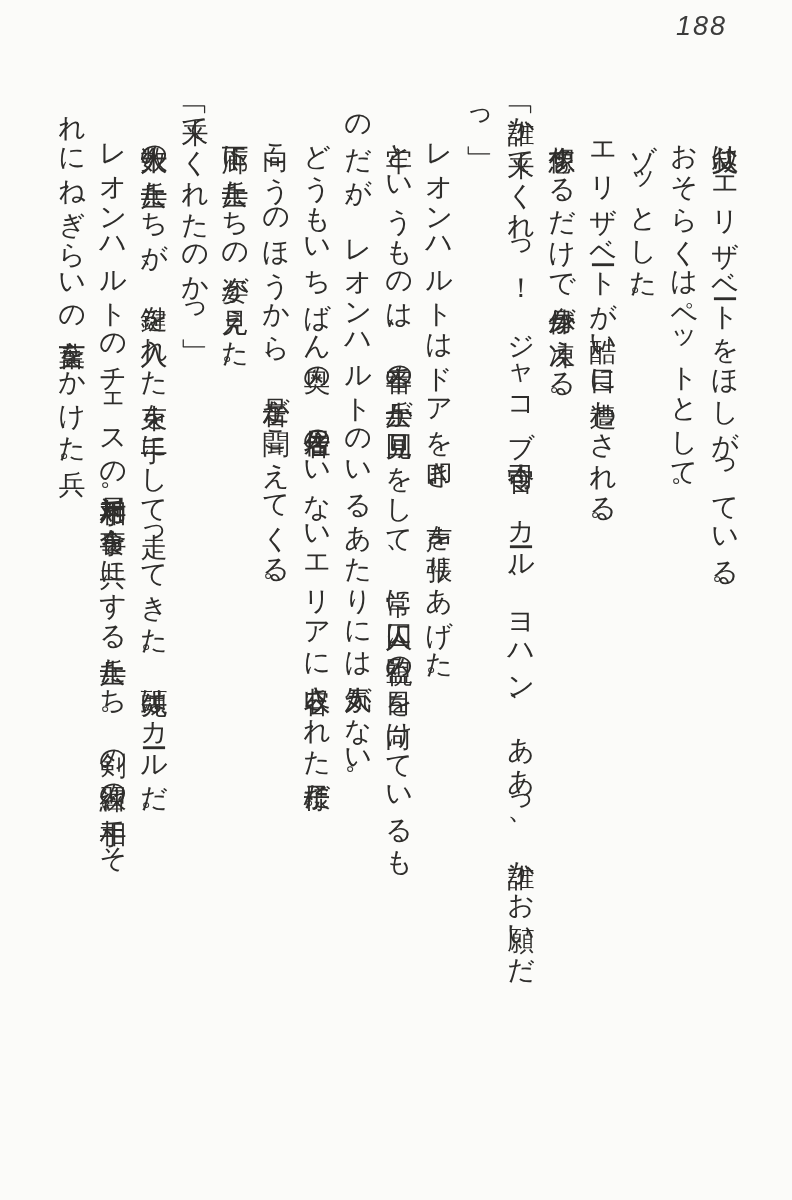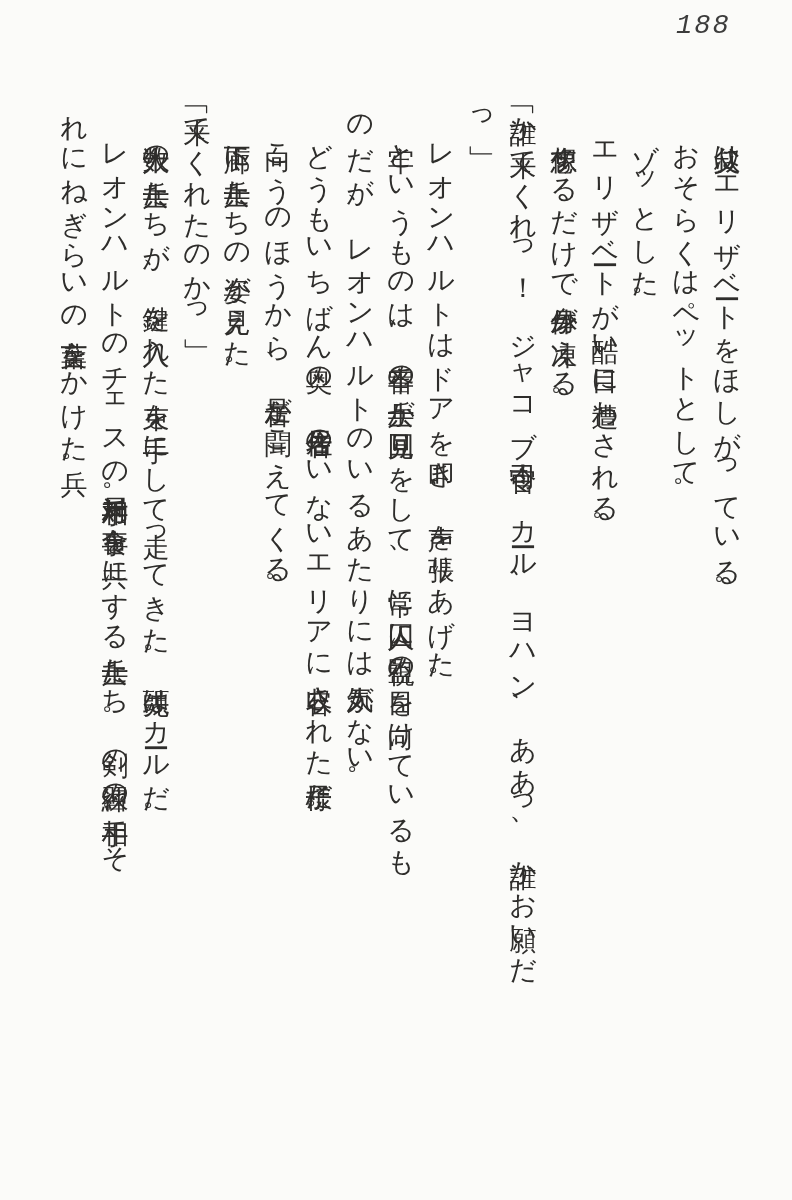--- a/index.html
+++ b/index.html
@@ -2,21 +2,21 @@
 <html><head>
 <meta charset="utf-8">
 <style>
   html, body { margin: 0; padding: 0; }
   .page {
     position: relative;
     width: 792px;
     height: 1200px;
     background: #fbfbf9;
     overflow: hidden;
-    font-family: Liberation Mono, monospace;
+    font-family: Liberation Sans, sans-serif;
   }
   .page-number {
     position: absolute;
     top: 11px;
     left: 676px;
     font-style: italic;
     font-size: 27px;
     letter-spacing: 2px;
     color: #3c3c3c;
   }

